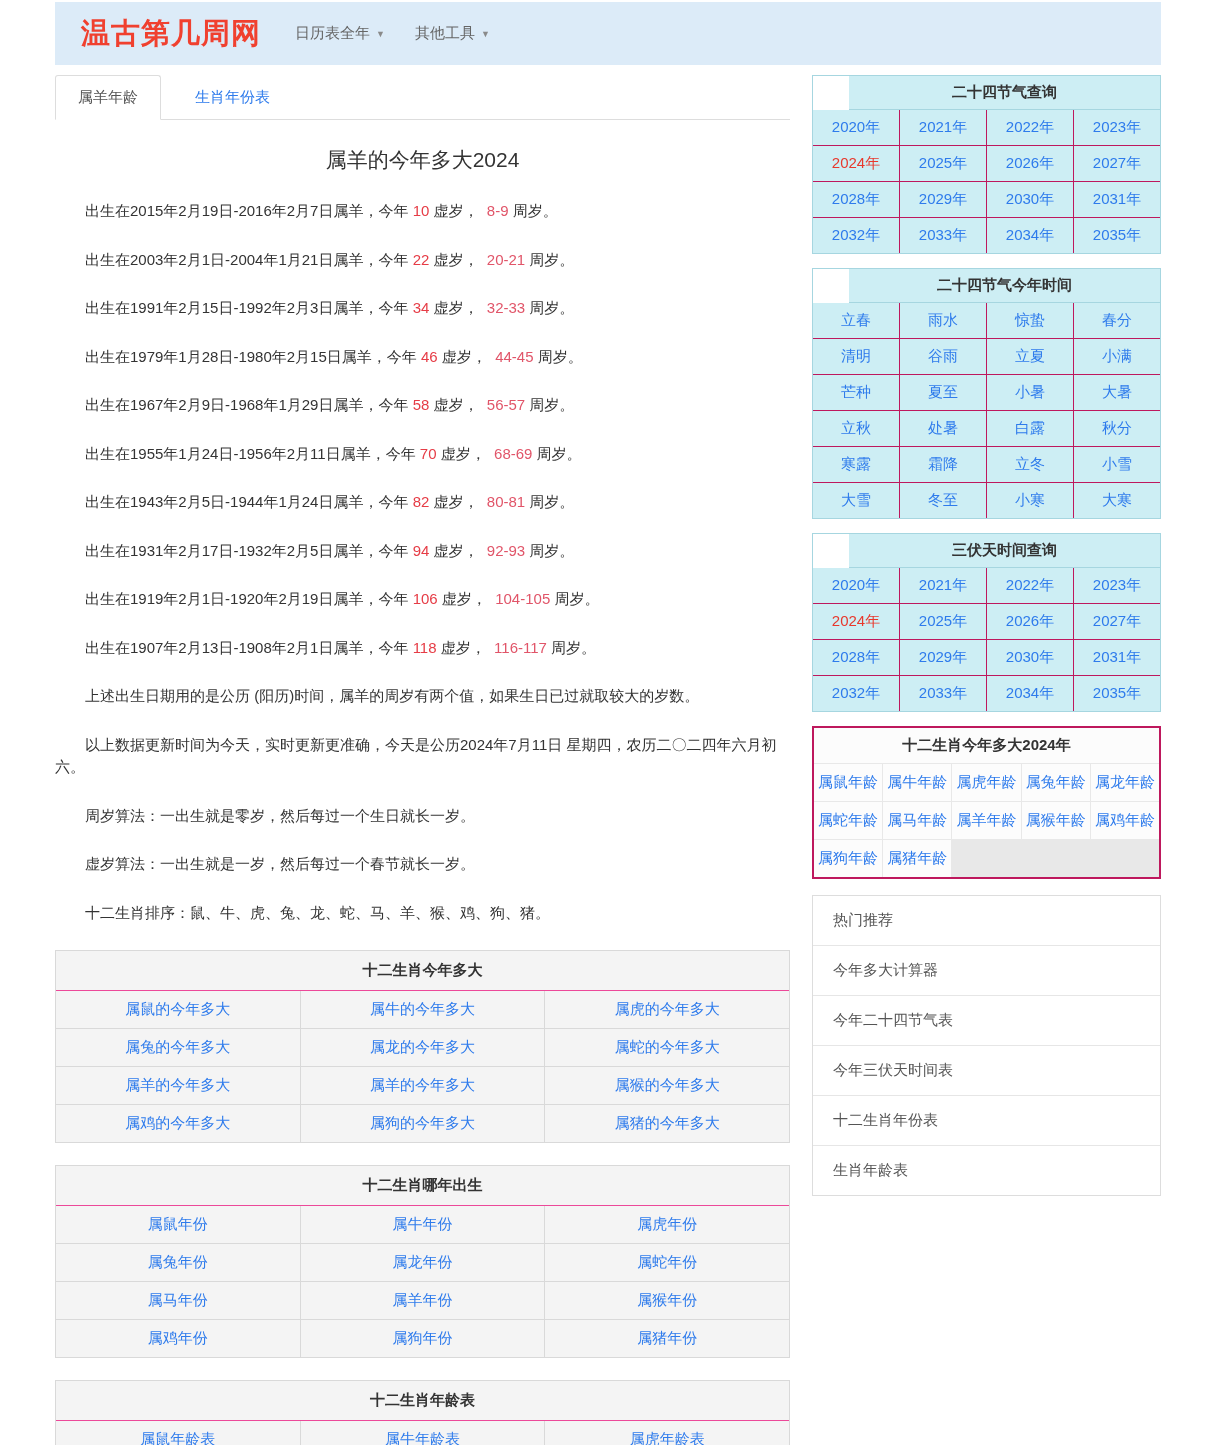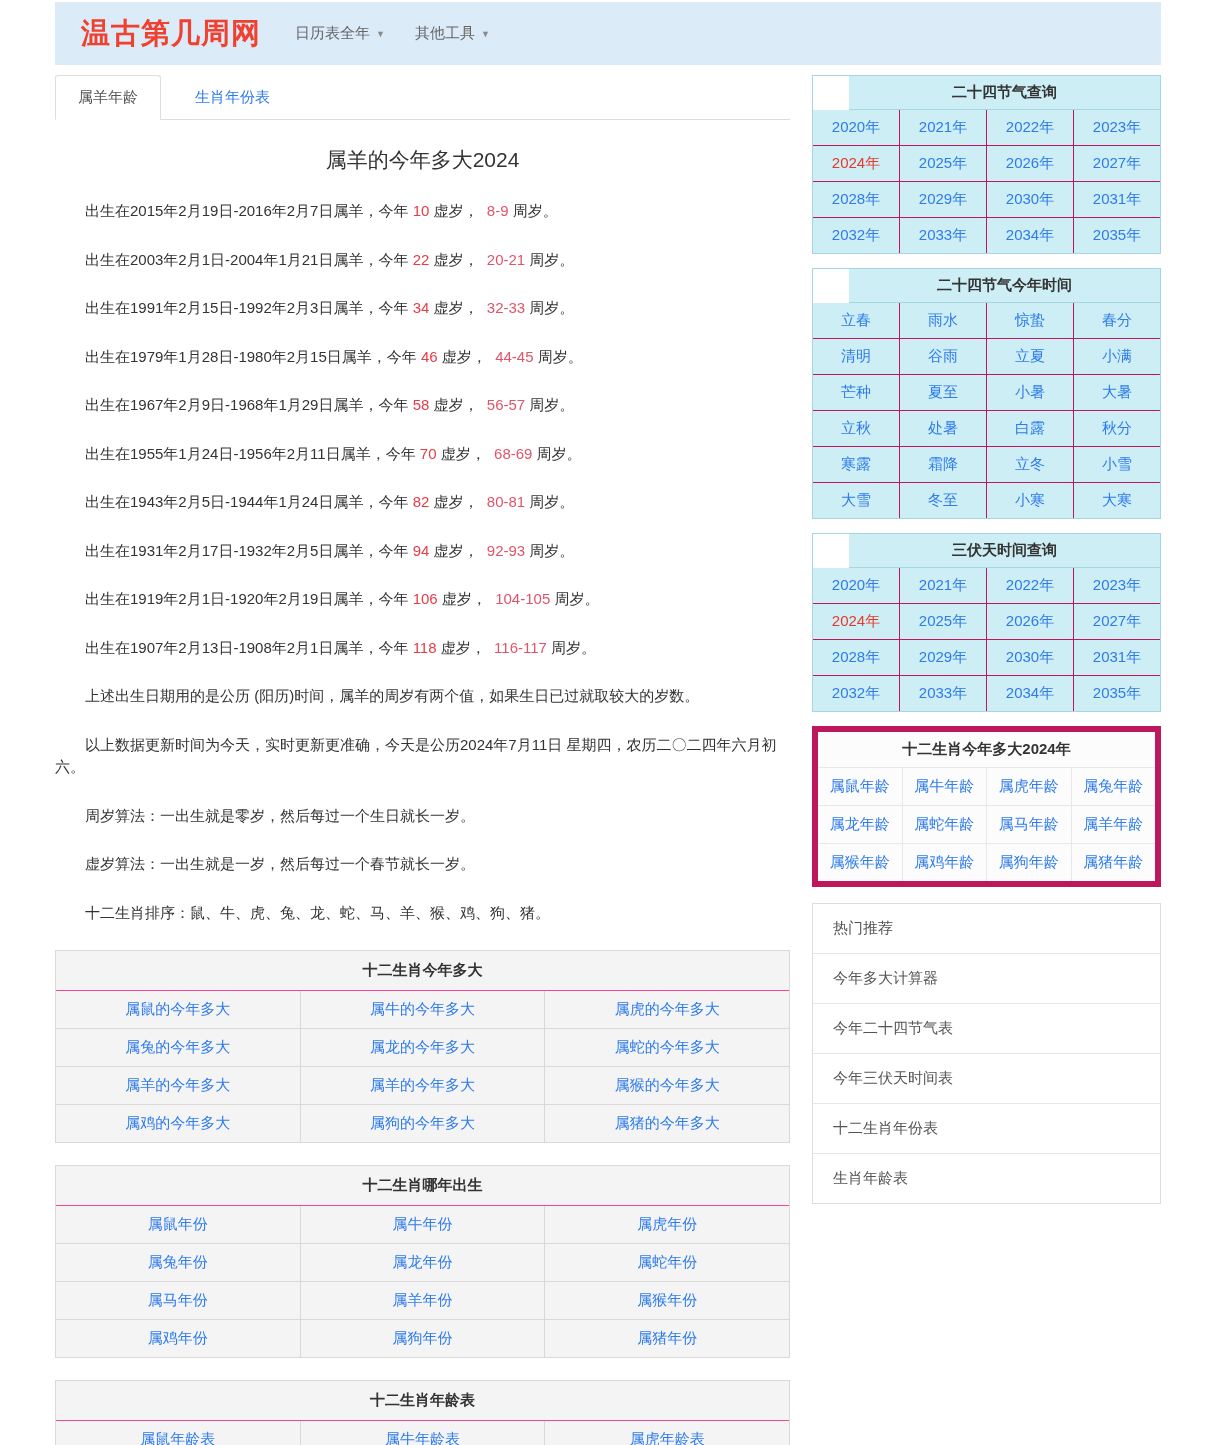--- a/index.html
+++ b/index.html
@@ -56,29 +56,29 @@
   
   .side-box { margin-bottom: 14px; }
   .side-box.cyan { border: 1px solid #a6d6e0; }
   .side-box.cyan .side-box-title {
     background: #cdeef4; border-bottom: 1px solid #a6d6e0;
     text-align: center; font-weight: bold; padding: 7px 0; color: #333; margin-left: 36px;
   }
   .side-box.cyan .side-grid { display: grid; gap: 1px; background: #be185d; }
   .side-box.cyan .side-grid .cell { background: #cdeef4; text-align: center; padding: 8px 0; }
 
-  .side-box.white { border: 6px solid #be185d; background: #fcfcfc; }
+  .side-box.white { border: 2px solid #be185d; background: #fcfcfc; }
   .side-box.white .side-box-title {
     background: #fcfcfc; border-bottom: 1px solid #e8e8e8;
     text-align: center; font-weight: bold; padding: 8px 0; color: #333;
   }
   .side-box.white .side-grid { display: grid; gap: 1px; background: #e8e8e8; }
   .side-box.white .side-grid .cell { background: #fcfcfc; text-align: center; padding: 9px 0; }
 
-  .cols3 { grid-template-columns: repeat(4, 1fr); }
+  .cols3 { grid-template-columns: repeat(5, 1fr); }
   .cols4 { grid-template-columns: repeat(4, 1fr); }
 
   
   .menu { border: 1px solid #ddd; margin-top: 16px; }
   .menu-item { padding: 15px 20px; color: #555; border-bottom: 1px solid #e6e6e6; cursor: pointer; }
   .menu-item:last-child { border-bottom: none; }
 </style>
 </head>
 <body>
 

